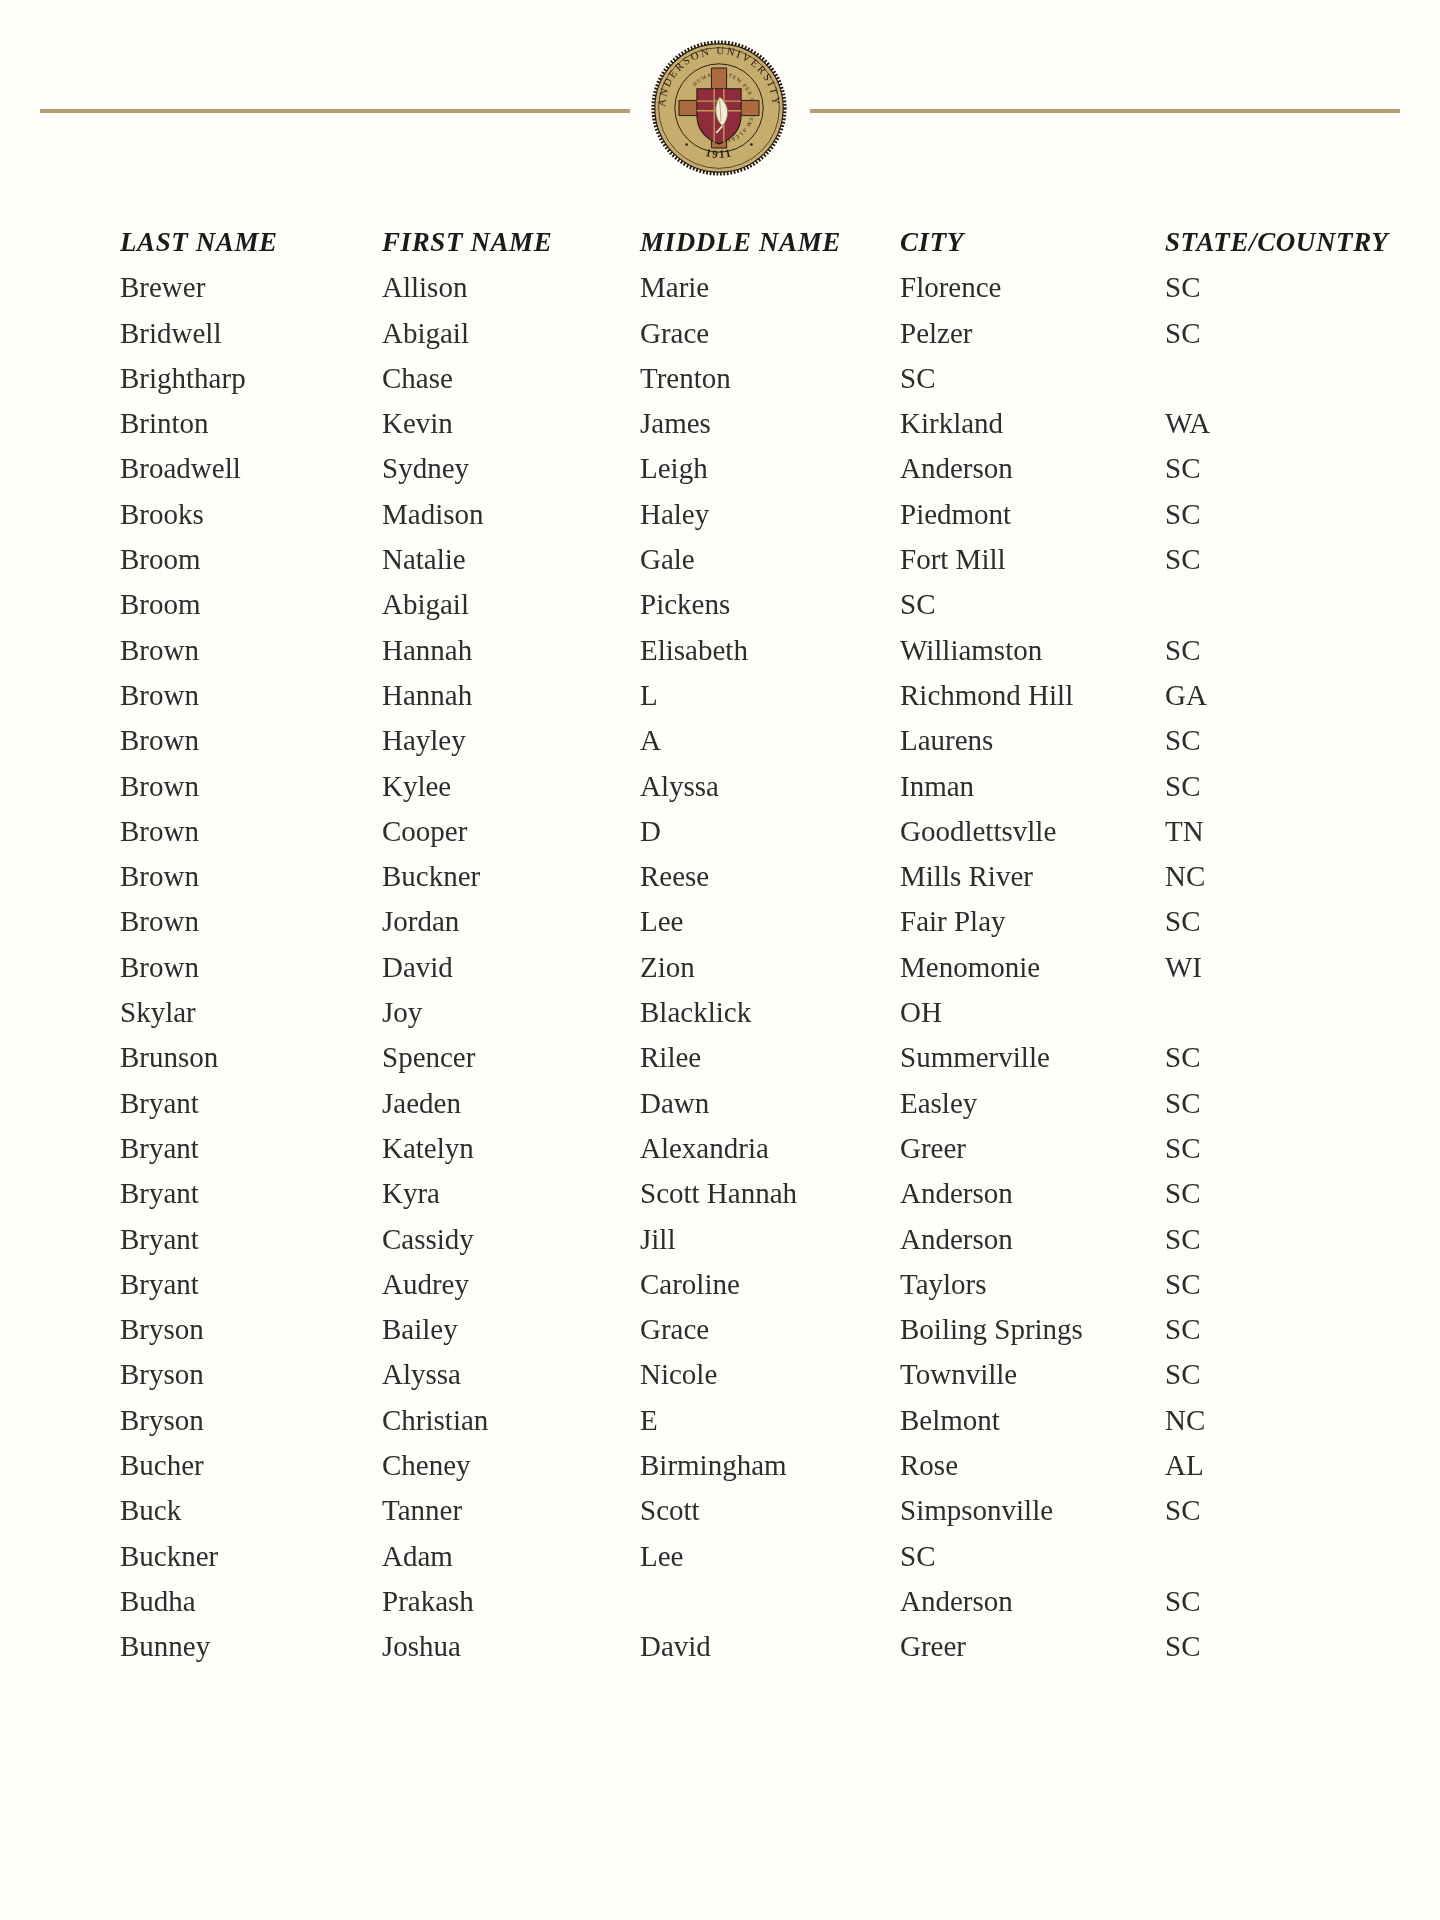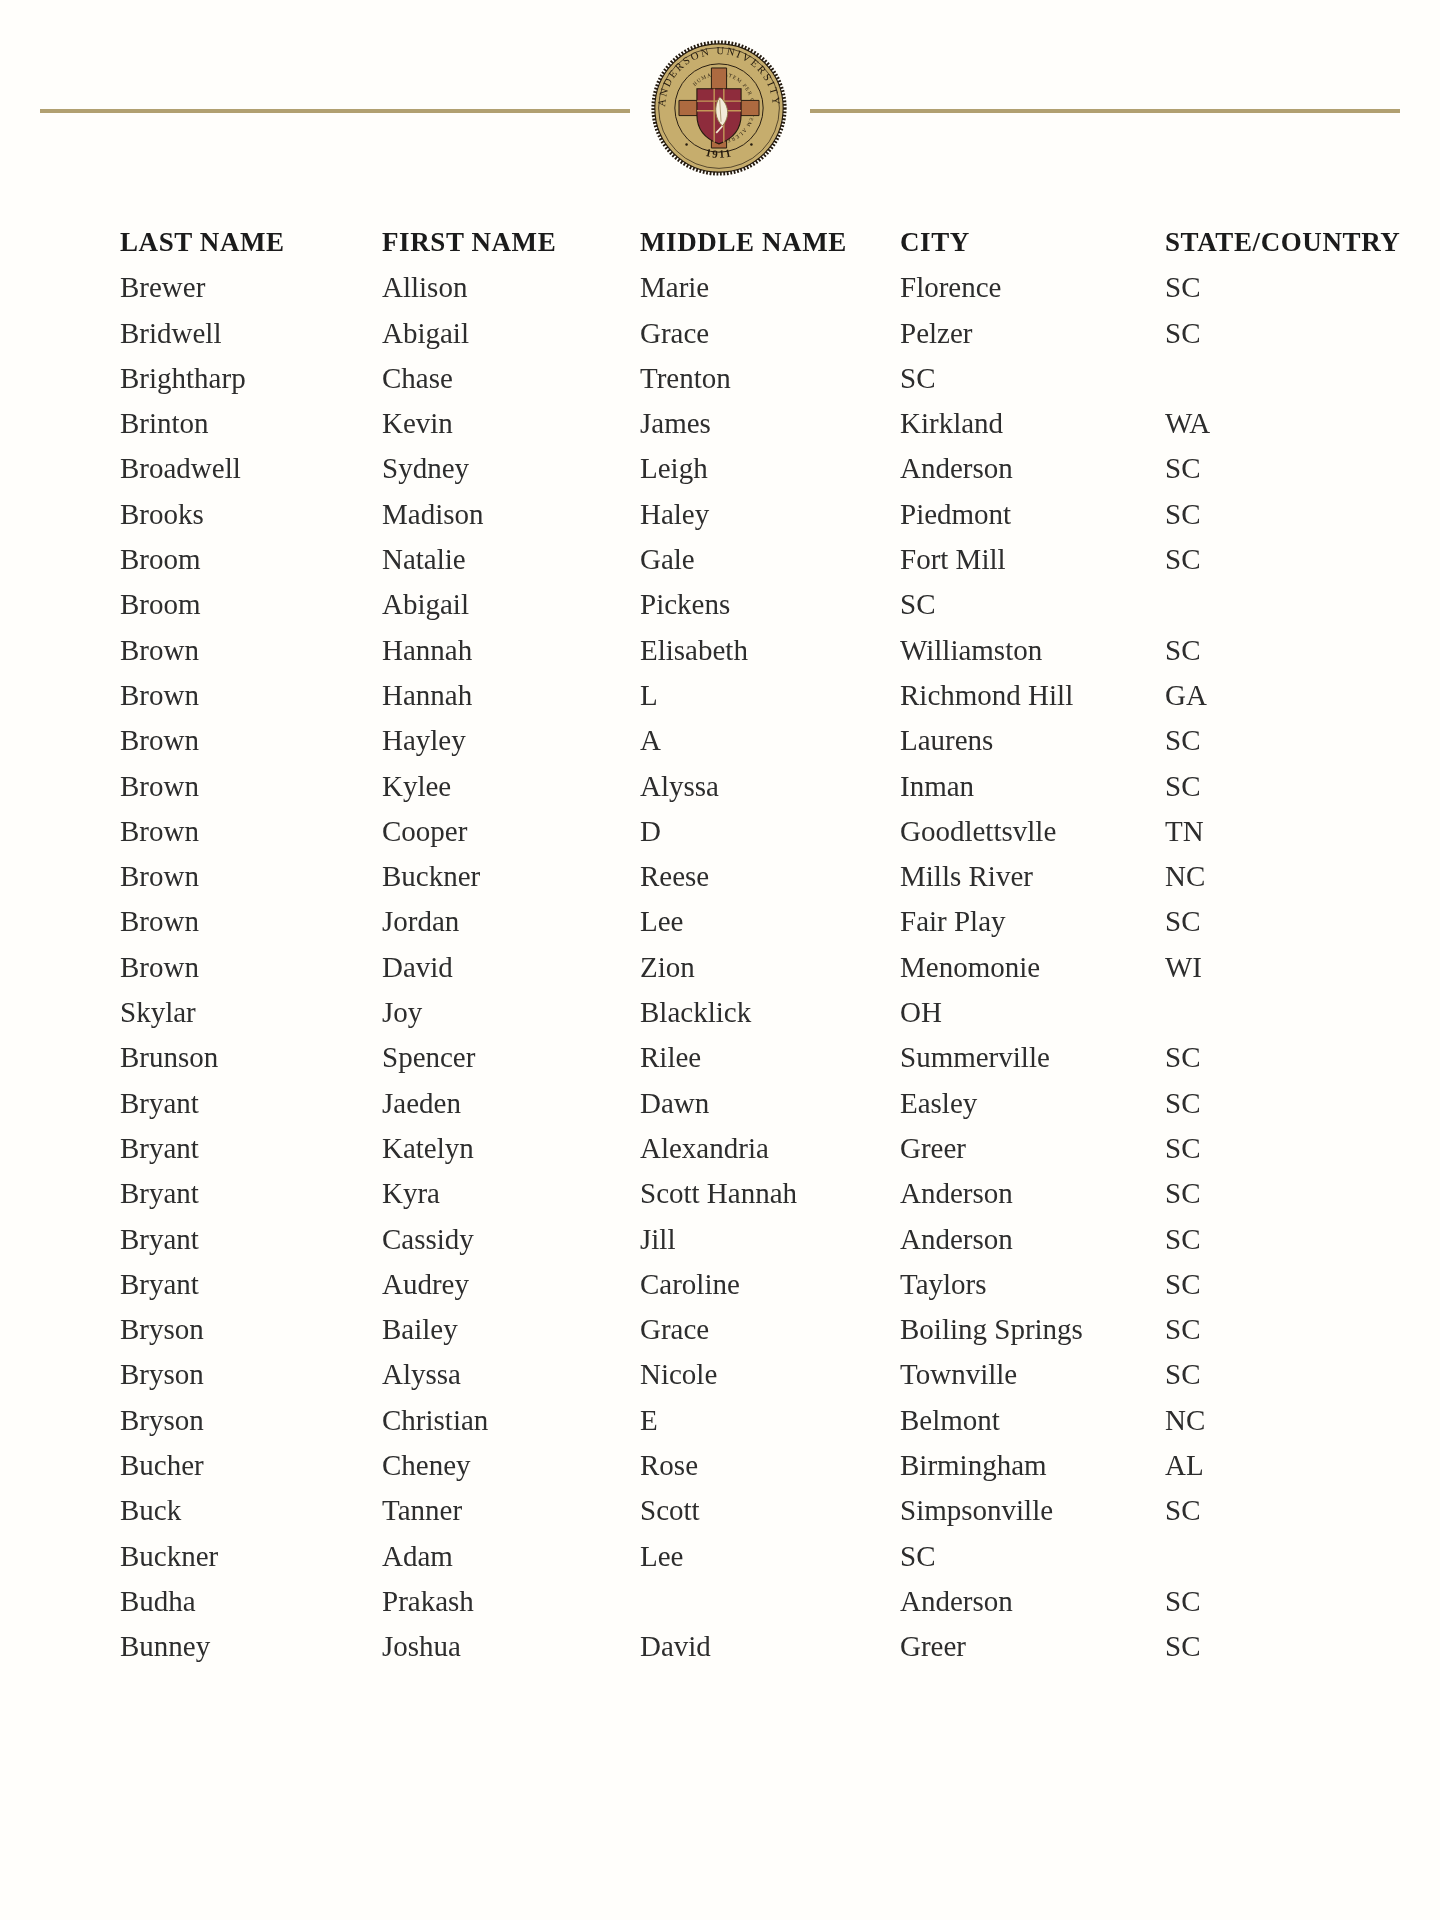--- a/index.html
+++ b/index.html
@@ -30,20 +30,21 @@
   .row {
     display:grid;
     grid-template-columns:262px 258px 260px 265px 200px;
     height:45.3px; line-height:45.3px;
     white-space:nowrap;
   }
   .row span { overflow:visible; }
   .hdr {
     font-weight:700; font-size:27px; color:#1b1b1b;
     letter-spacing:0.6px;
+    font-style:italic;
   }
   .cell { font-size:29px; color:#2d2d2d; }
 
   .seal-text { font-family:"Liberation Serif", serif; fill:#241a0e; }
 </style>
 </head>
 <body>
 
 <div class="page">
 
@@ -279,22 +280,22 @@
         <div class="row">
     <span class="cell">Bryson</span>
     <span class="cell">Christian</span>
     <span class="cell">E</span>
     <span class="cell">Belmont</span>
     <span class="cell">NC</span>
   </div>
         <div class="row">
     <span class="cell">Bucher</span>
     <span class="cell">Cheney</span>
+    <span class="cell">Birmingham</span>
     <span class="cell">Rose</span>
-    <span class="cell">Birmingham</span>
     <span class="cell">AL</span>
   </div>
         <div class="row">
     <span class="cell">Buck</span>
     <span class="cell">Tanner</span>
     <span class="cell">Scott</span>
     <span class="cell">Simpsonville</span>
     <span class="cell">SC</span>
   </div>
         <div class="row">

